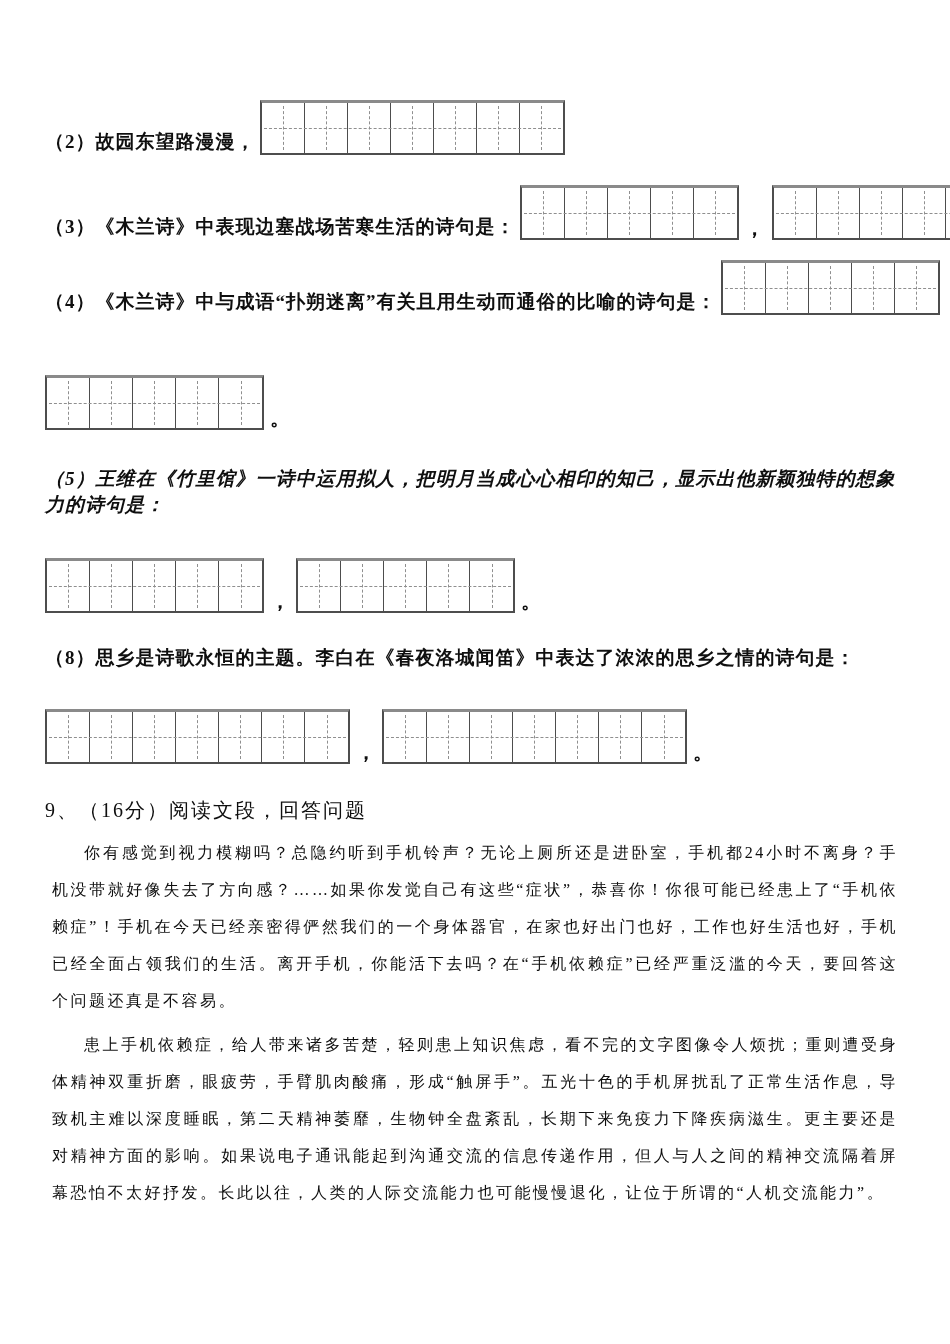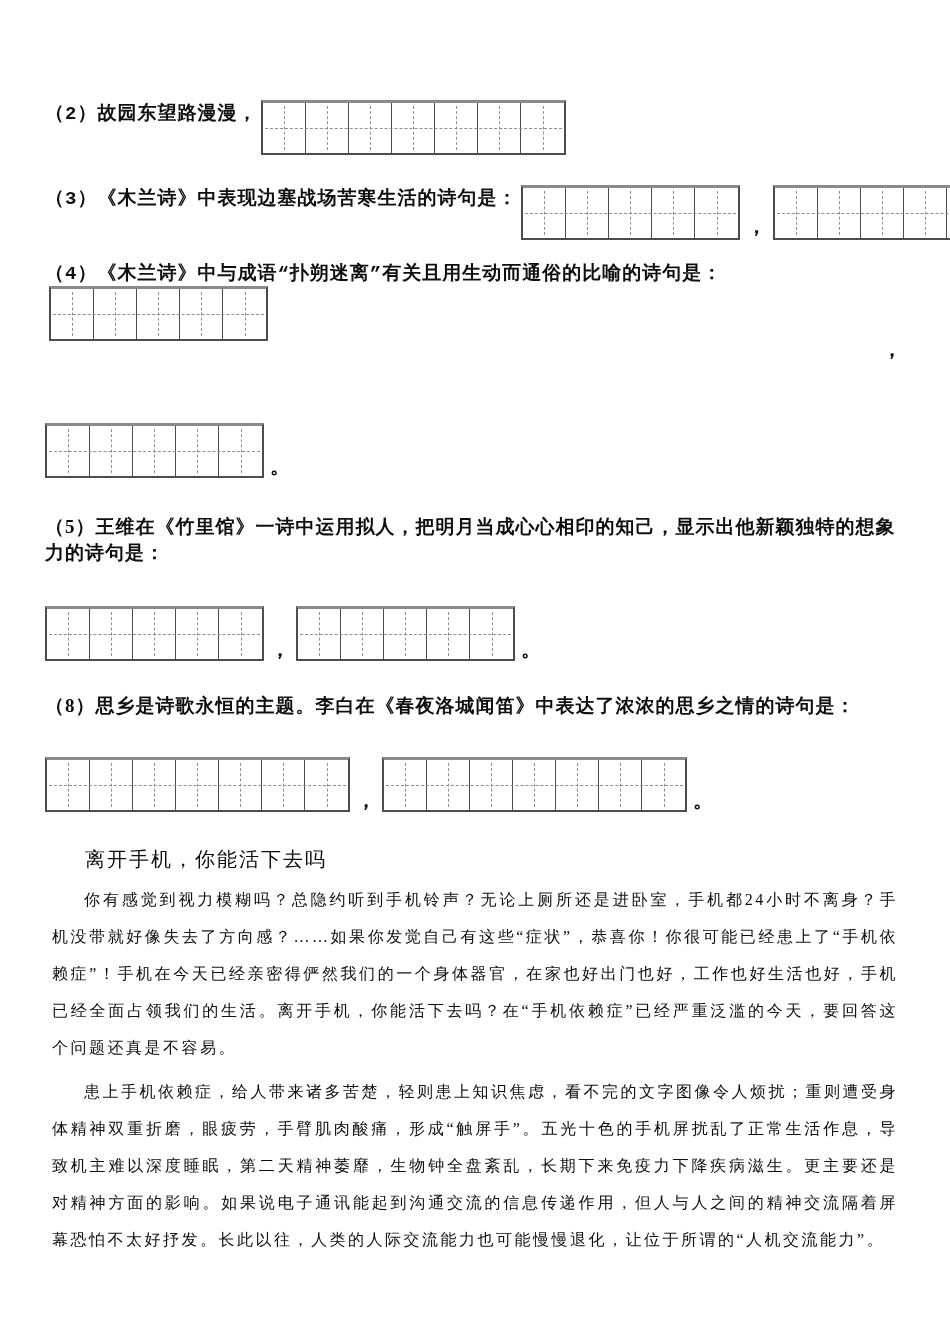--- a/index.html
+++ b/index.html
@@ -5,24 +5,23 @@
   html,body{margin:0;padding:0;background:#ffffff;}
   .page{
     width:950px;height:1344px;box-sizing:border-box;
     padding:100px 45px 20px 45px;
     background:#ffffff;color:#0f0f0f;
     font-family:"Liberation Serif","DejaVu Serif",serif;
     overflow:hidden;
   }
   
   .qline{
-    display:flex;align-items:flex-start;
+    display:flex;align-items:flex-end;
     font-size:19px;font-weight:bold;letter-spacing:1px;
     white-space:nowrap;
-    font-family:Liberation Mono, monospace;
   }
   .qtext{flex:0 0 auto;}
   .qprompt{
     font-size:19px;font-weight:bold;letter-spacing:1px;
     line-height:26px;margin:0;
   }
   .punct{
     align-self:flex-end;margin:0 2px 2px 2px;
     font-size:20px;font-weight:bold;line-height:1;
   }
@@ -58,22 +57,22 @@
   .reading-title{
     font-size:20px;letter-spacing:2px;margin:0 0 6px 0;
     text-indent:2em;line-height:30px;
   }
   .para{
     font-size:16px;line-height:37px;letter-spacing:2.5px;
     text-align:justify;text-indent:2em;margin:7px;
   }
   
   .mb30{margin-bottom:30px;} .mb32{margin-bottom:32px;} .mb34{margin-bottom:20px;}
-  .mb36{margin-bottom:36px;} .mb38{margin-bottom:38px;} .mb40{margin-bottom:40px;}
-  .mb60{margin-bottom:60px;flex-direction:column;}
+  .mb36{margin-bottom:36px;} .mb38{margin-bottom:38px;} .mb40{margin-bottom:40px;font-style:italic;}
+  .mb60{margin-bottom:60px;}
 </style>
 </head>
 <body>
 
 <div class="page">
 
   <div class="qline mb30">
     <span class="qtext">（2）故园东望路漫漫，</span>
     <div class="wgrid">
         <div class="cell"></div>
@@ -165,18 +164,18 @@
         <div class="cell"></div>
         <div class="cell"></div>
         <div class="cell"></div>
         <div class="cell"></div>
         <div class="cell"></div>
         <div class="cell"></div>
       </div>
     <span class="punct">。</span>
   </div>
 
-  <p class="reading-title">离开手机，你能活下去吗</p>
+  <p class="reading-header">9、（16分）阅读文段，回答问题</p>
 
   <p class="para">你有感觉到视力模糊吗？总隐约听到手机铃声？无论上厕所还是进卧室，手机都24小时不离身？手机没带就好像失去了方向感？……如果你发觉自己有这些“症状”，恭喜你！你很可能已经患上了“手机依赖症”！手机在今天已经亲密得俨然我们的一个身体器官，在家也好出门也好，工作也好生活也好，手机已经全面占领我们的生活。离开手机，你能活下去吗？在“手机依赖症”已经严重泛滥的今天，要回答这个问题还真是不容易。</p>
   <p class="para">患上手机依赖症，给人带来诸多苦楚，轻则患上知识焦虑，看不完的文字图像令人烦扰；重则遭受身体精神双重折磨，眼疲劳，手臂肌肉酸痛，形成“触屏手”。五光十色的手机屏扰乱了正常生活作息，导致机主难以深度睡眠，第二天精神萎靡，生物钟全盘紊乱，长期下来免疫力下降疾病滋生。更主要还是对精神方面的影响。如果说电子通讯能起到沟通交流的信息传递作用，但人与人之间的精神交流隔着屏幕恐怕不太好抒发。长此以往，人类的人际交流能力也可能慢慢退化，让位于所谓的“人机交流能力”。</p>
 
 </div>
 
 </body></html>

